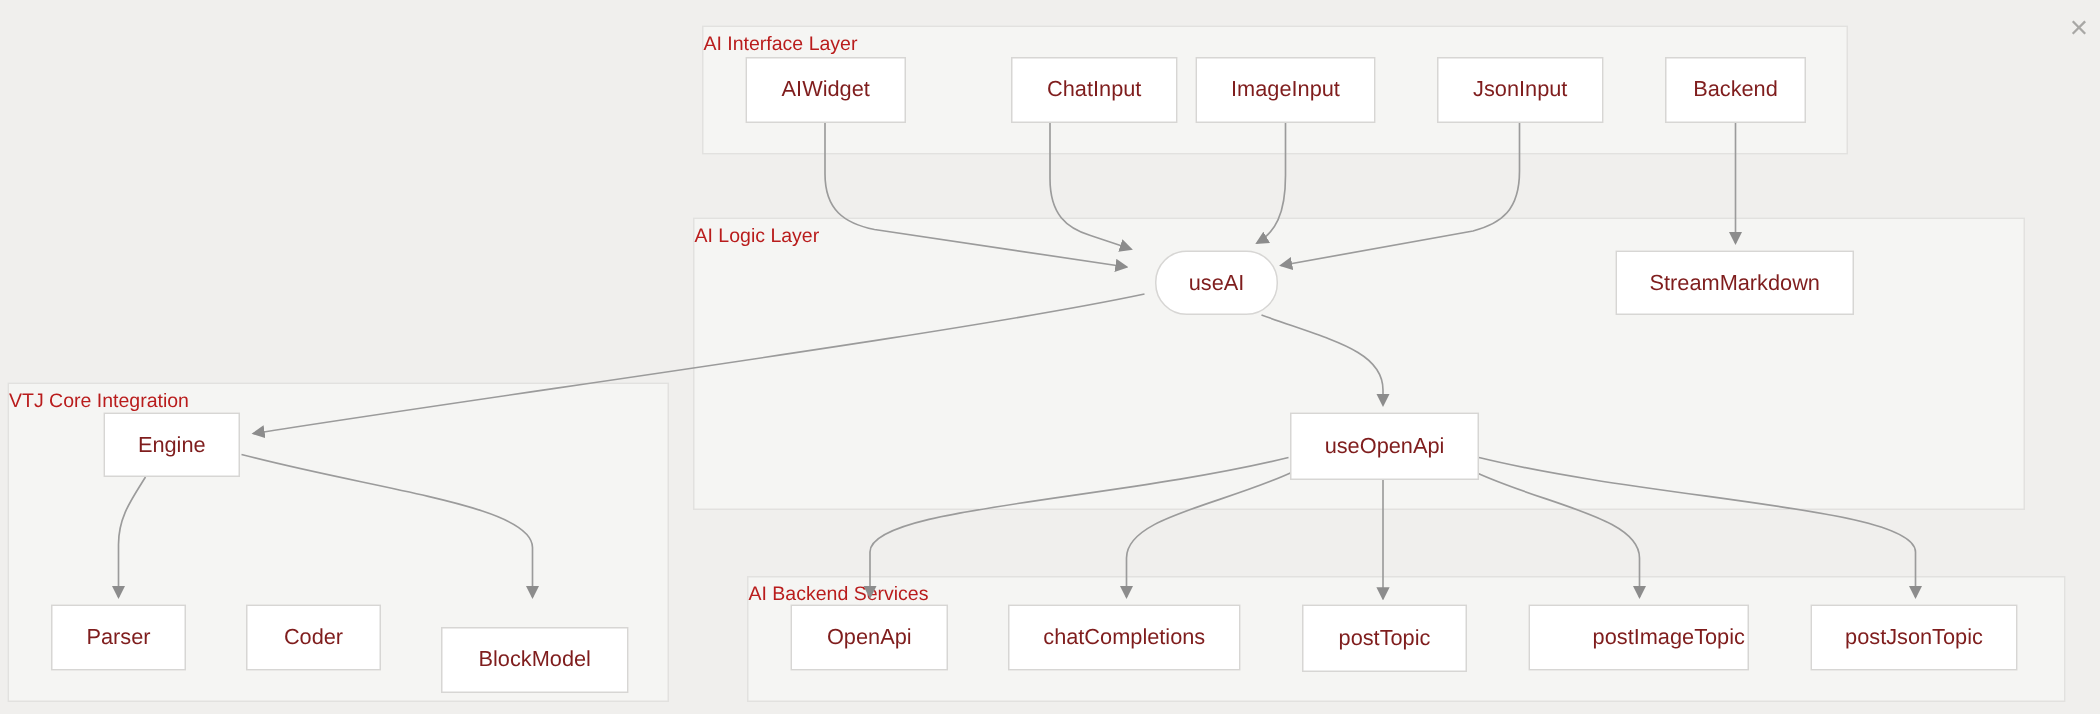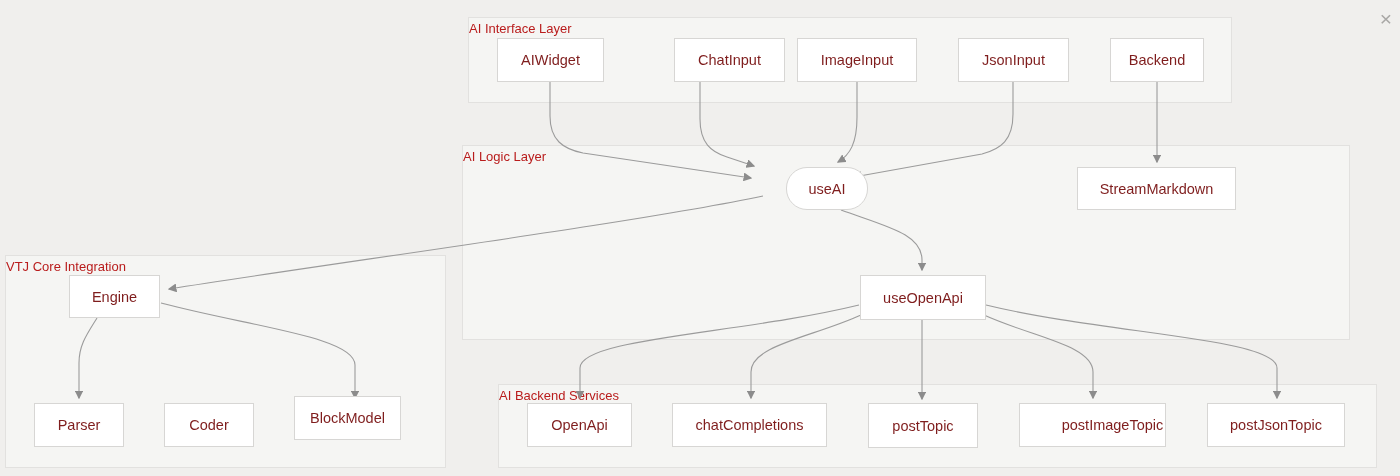--- a/index.html
+++ b/index.html
@@ -116,28 +116,28 @@
     <path class="edge" marker-end="url(#arrow)" d="M97 318 C87 334 79 345 79 363 L79 398"></path>
     <path class="edge" marker-end="url(#arrow)" d="M161 303 C252 327 355 337 355 365 L355 398"></path>
   </svg>
 
   <div class="node" style="left:497px; top:38px; width:107px; height:44px;">AIWidget</div>
   <div class="node" style="left:646px; top:38px; width:111px; height:44px;margin-left:28px;">ChatInput</div>
   <div class="node" style="left:797px; top:38px; width:120px; height:44px;text-align:right;">ImageInput</div>
   <div class="node" style="left:958px; top:38px; width:111px; height:44px;">JsonInput</div>
   <div class="node" style="left:1110px; top:38px; width:94px; height:44px;">Backend</div>
 
-  <div class="node" style="left:786px; top:167px; width:82px; height:43px;border-radius:21px;">useAI</div>
+  <div class="node" style="left:770px; top:167px; width:82px; height:43px;border-radius:21px;">useAI</div>
   <div class="node" style="left:1077px; top:167px; width:159px; height:43px;">StreamMarkdown</div>
   <div class="node" style="left:860px; top:275px; width:126px; height:45px;">useOpenApi</div>
 
   <div class="node" style="left:69px; top:275px; width:91px; height:43px;">Engine</div>
   <div class="node" style="left:34px; top:403px; width:90px; height:44px;">Parser</div>
   <div class="node" style="left:164px; top:403px; width:90px; height:44px;">Coder</div>
-  <div class="node" style="left:294px; top:396px; width:107px; height:44px;">BlockModel</div>
+  <div class="node" style="left:294px; top:418px; width:125px; height:44px;">BlockModel</div>
 
   <div class="node" style="left:672px; top:403px; width:155px; height:44px;">chatCompletions</div>
   <div class="node" style="left:527px; top:403px; width:105px; height:44px;">OpenApi</div>
   <div class="node" style="left:868px; top:403px; width:110px; height:45px;">postTopic</div>
   <div class="node" style="left:1019px; top:403px; width:147px; height:44px;padding-left:40px;">postImageTopic</div>
   <div class="node" style="left:1207px; top:403px; width:138px; height:44px;">postJsonTopic</div>
 
   <div class="close-btn">×</div>
 
 </div>

